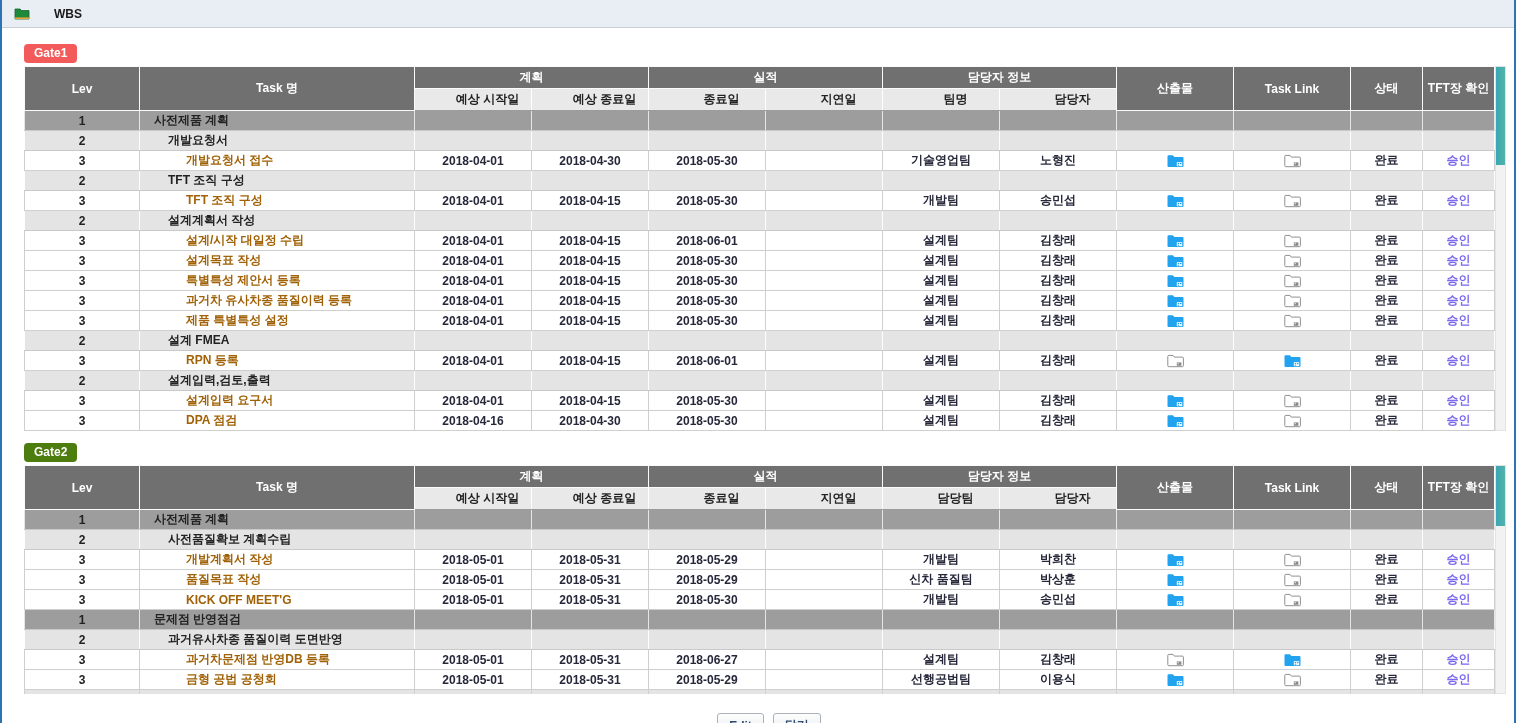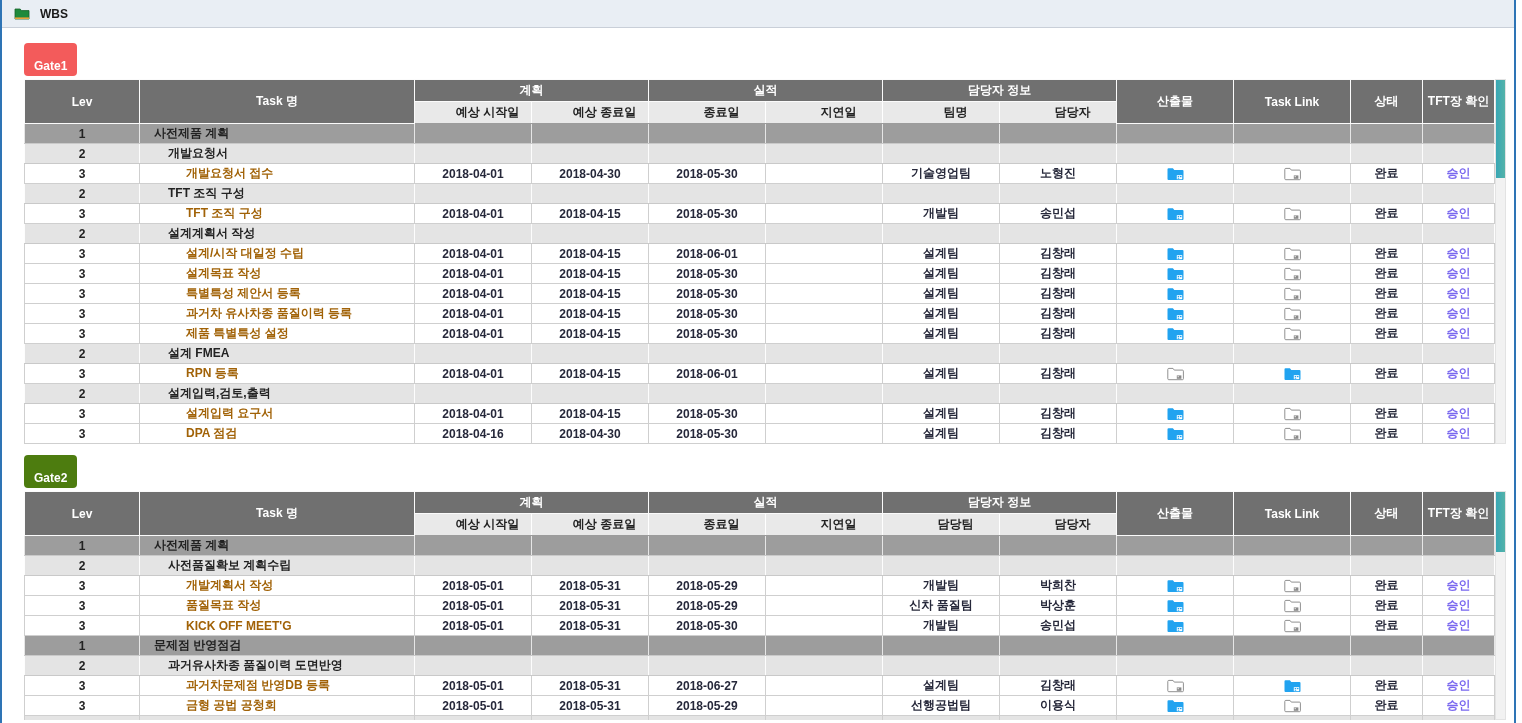--- a/index.html
+++ b/index.html
@@ -6,50 +6,50 @@
   html,body { margin:0; padding:0; background:#fff; }
   body { font-family:"Liberation Sans", sans-serif; width:1522px; height:723px; overflow:hidden; }
 
   .window {
     width:1516px; height:723px;
     border-left:2px solid #2e74b5; border-right:2px solid #2e74b5;
     background:#fff;
   }
   .titlebar {
     height:28px; background:#e9eef4; border-bottom:1px solid #c9cfd8;
-    display:flex; align-items:center; gap:10px; padding-left:12px;
+    display:flex; align-items:center; gap:24px; padding-left:12px;
     font-size:12px; font-weight:700; color:#1a1a1a;
   }
   .content { padding:15px 0 0 22px; }
 
   .gate-section { margin-bottom:11px; }
   .gate-badge {
     display:inline-block; color:#fff; font-weight:700; font-size:12px;
-    padding:16px 10px 3px 10px; border-radius:4px; margin-bottom:3px;
+    padding:2px 10px 3px 10px; border-radius:4px; margin-bottom:3px;
   }
 
   .tablewrap { display:flex; align-items:stretch; width:1482px; }
   .gate-1 .tablewrap { height:229px; overflow:hidden; }
 
   table { border-collapse:collapse; table-layout:fixed; width:1470px; font-size:12px; background:#fff; }
   th, td { overflow:hidden; white-space:nowrap; padding:0; }
 
   thead th { height:22px; font-weight:700; }
   thead tr.grp th { background:#707070; color:#fff; border:1px solid #fbfbfb; }
   thead tr.sub th { background:#e9e9e9; color:#222; border:1px solid #fff; border-bottom:1px solid #9c9c9c;padding-left:29px; }
 
   tbody td { height:20px; border:1px solid #c9c9c9; font-weight:700; color:#222; }
   tr.lev1 td { background:#9d9d9d; border-left-color:#e6e6e6; border-right-color:#e6e6e6; }
   tr.lev2 td { background:#e4e4e4; border-left-color:#fdfdfd; border-right-color:#fdfdfd; }
   tr.task td { background:#fff; border-color:#cfcfcf; }
   tr.fill td { background:#e4e4e4; border-color:#cfcfcf; }
 
   td.c-lev { text-align:center; }
   td.c-task { text-align:left; }
-  .ind1 { padding-left:14px; } .ind2 { padding-left:28px; } .ind3 { padding-left:46px; }
+  .ind1 { padding-left:14px;font-family:Liberation Serif, serif; } .ind2 { padding-left:28px; } .ind3 { padding-left:46px; }
   td.c-date, td.c-team, td.c-person, td.c-status { text-align:center; color:#26283a; }
   td.c-icon, td.c-tft { text-align:center; }
   a.tasklink { color:#a16207; text-decoration:none; }
   a.approve { color:#7a68ef; text-decoration:none; font-weight:700;margin-top:24px; }
   .folder { display:inline-block; vertical-align:middle; line-height:0; cursor:pointer; }
 
   .vscroll { width:11px; background:#f2f2f2; border:1px solid #e3e3e3; position:relative; }
   .vthumb { position:absolute; top:0; left:0; right:0; background:linear-gradient(90deg,#2f9fae,#55b3a9); }
   .gate-0 .vthumb { height:98px; }
   .gate-1 .vthumb { height:60px; }

